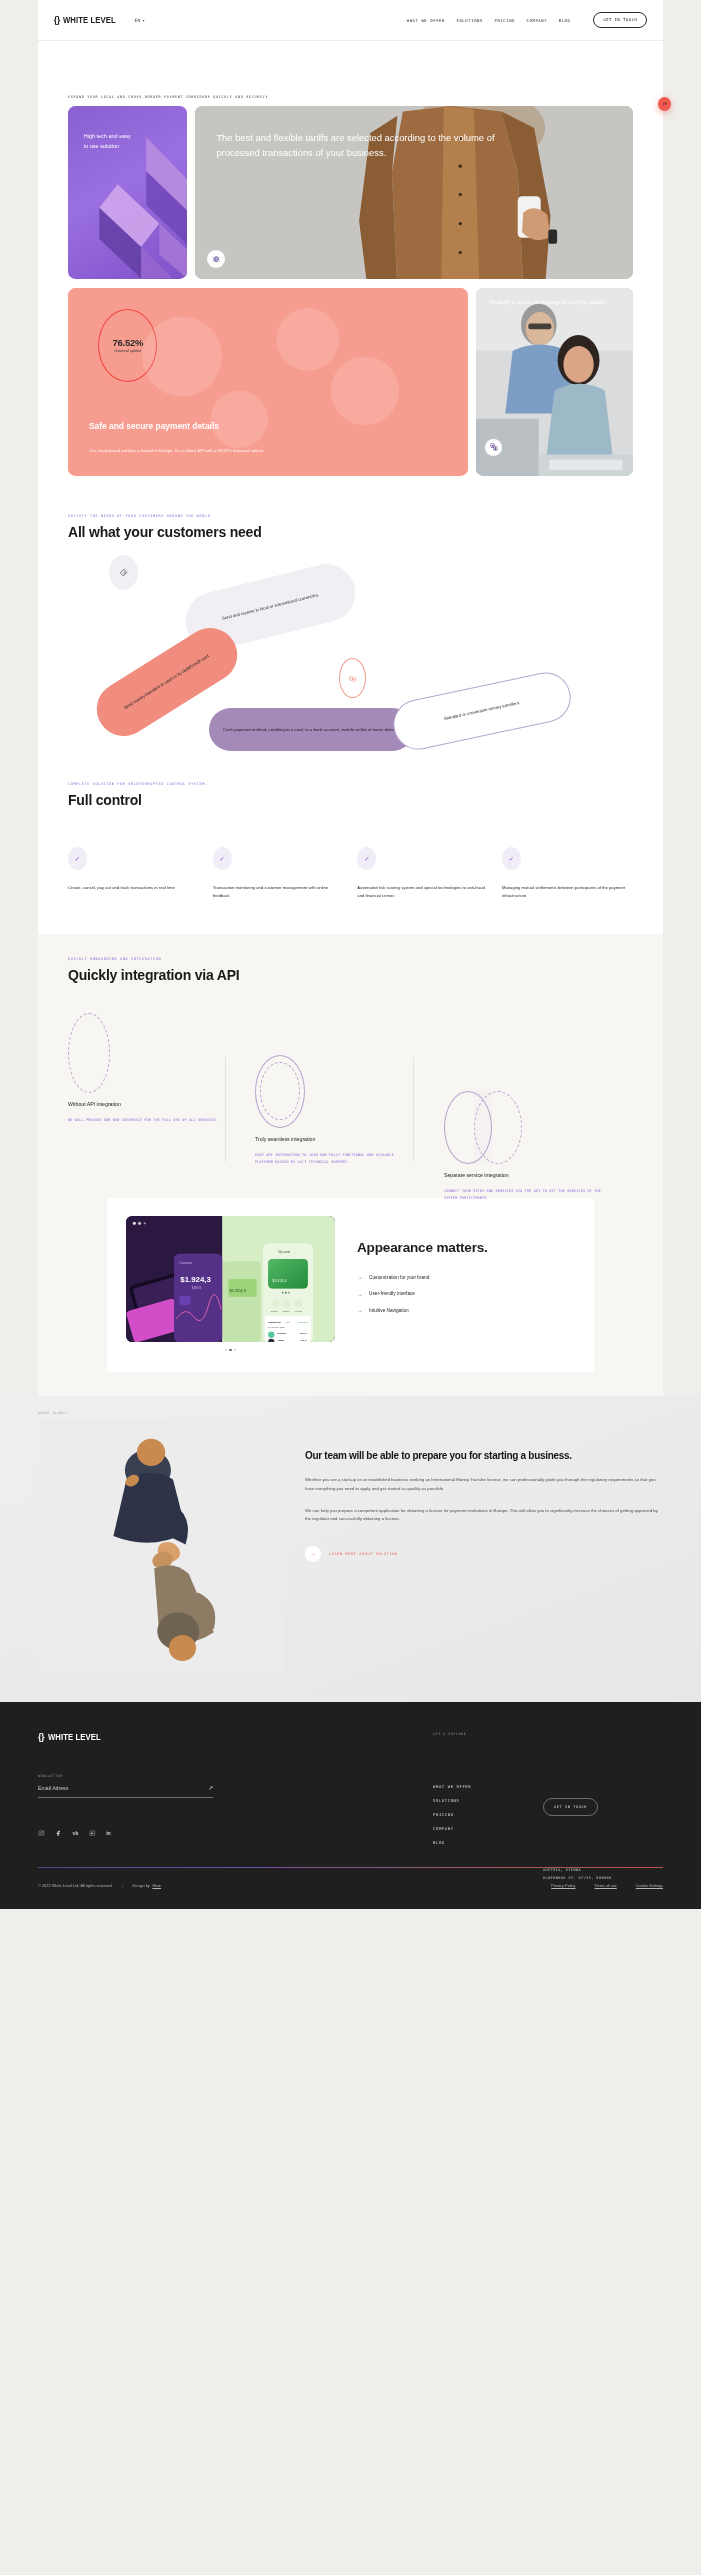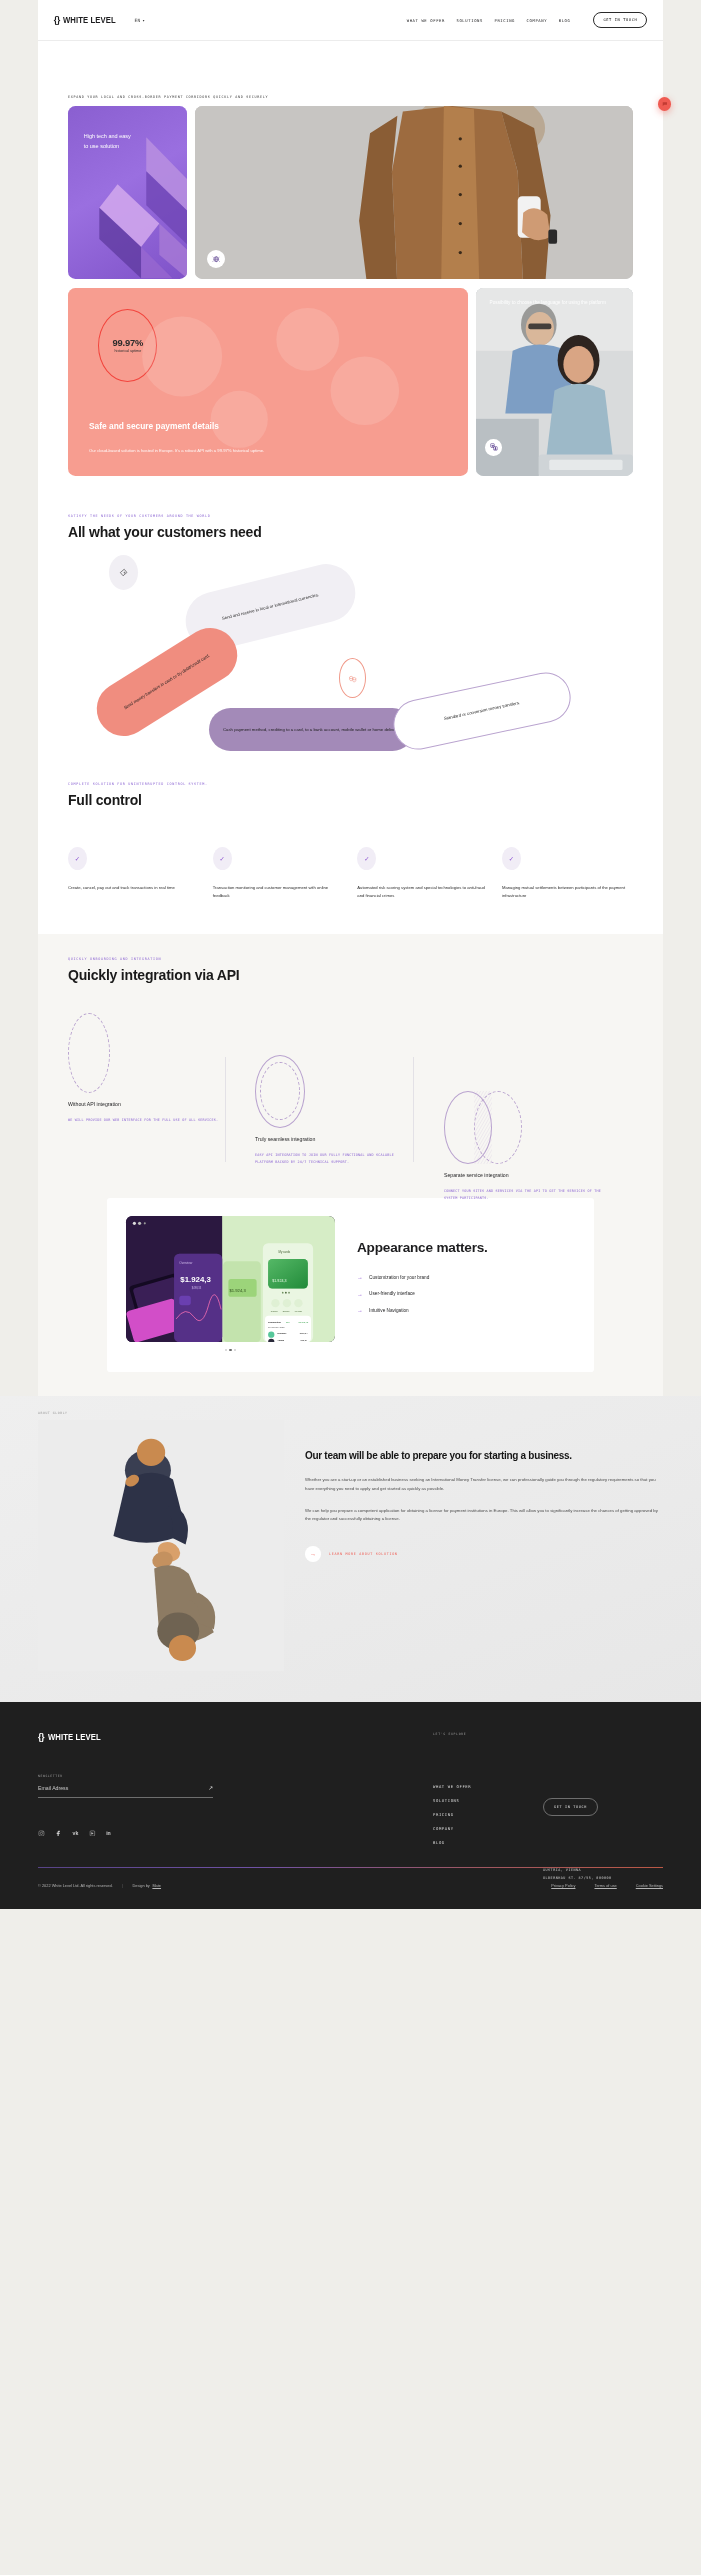--- a/index.html
+++ b/index.html
@@ -315,20 +315,21 @@
             <path d="M370 18 L320 50 L300 210 L315 330 L370 330 L360 120 Z" fill="#8a5d35"></path>
             <circle cx="485" cy="60" r="3" fill="#3a2a1a"></circle>
               <circle cx="485" cy="110" r="3" fill="#3a2a1a"></circle>
             <circle cx="485" cy="162" r="3" fill="#3a2a1a"></circle>
               <circle cx="485" cy="215" r="3" fill="#3a2a1a"></circle>
             <circle cx="485" cy="268" r="3" fill="#3a2a1a"></circle>
             <rect x="590" y="165" width="42" height="76" rx="8" fill="#f2f2f2"></rect>
             <path d="M600 195 q22 -18 44 4 l6 40 q-28 16 -52 -8 Z" fill="#cf9b74"></path>
             <rect x="646" y="226" width="16" height="26" rx="4" fill="#2a2a2a"></rect>
           </svg>
+          <h3>The best and flexible tariffs are selected according to the volume of processed transactions of your business.</h3>
           <div class="badge-circle">
             <svg width="8.4" height="8.4" viewBox="0 0 24 24" fill="none" stroke="#3c1a7a" stroke-width="1.4">
               <circle cx="12" cy="12" r="7"></circle>
                 <ellipse cx="12" cy="12" rx="3" ry="7"></ellipse>
                 <path d="M5 12h14"></path>
               <path d="M4 7l-2-2M20 7l2-2M4 17l-2 2M20 17l2 2"></path>
             </svg>
           </div>
         </div>
 
@@ -341,21 +342,21 @@
 
       <div class="row2">
         <div class="card card-safe">
           <svg style="position:absolute;inset:0;opacity:.13" viewBox="0 0 700 360" preserveAspectRatio="none">
             <circle cx="200" cy="120" r="70" fill="#fff"></circle>
               <circle cx="420" cy="90" r="55" fill="#fff"></circle>
             <circle cx="520" cy="180" r="60" fill="#fff"></circle>
               <circle cx="300" cy="230" r="50" fill="#fff"></circle>
           </svg>
           <div class="uptime-ring">
-            <div class="uptime-num">99.97%</div>
+            <div class="uptime-num">76.52%</div>
             <div class="uptime-cap">historical uptime</div>
           </div>
           <div class="safe-title">Safe and secure payment details</div>
           <div class="safe-desc">Our cloud-based solution is hosted in Europe. It's a robust API with a 99.97% historical uptime.</div>
         </div>
 
         <div class="card card-lang">
           <svg class="lang-photo" viewBox="0 0 300 360" preserveAspectRatio="xMidYMid slice">
             <rect width="300" height="360" fill="#d9dbdc"></rect>
             <rect x="0" y="0" width="300" height="120" fill="#e6e7e7"></rect>

